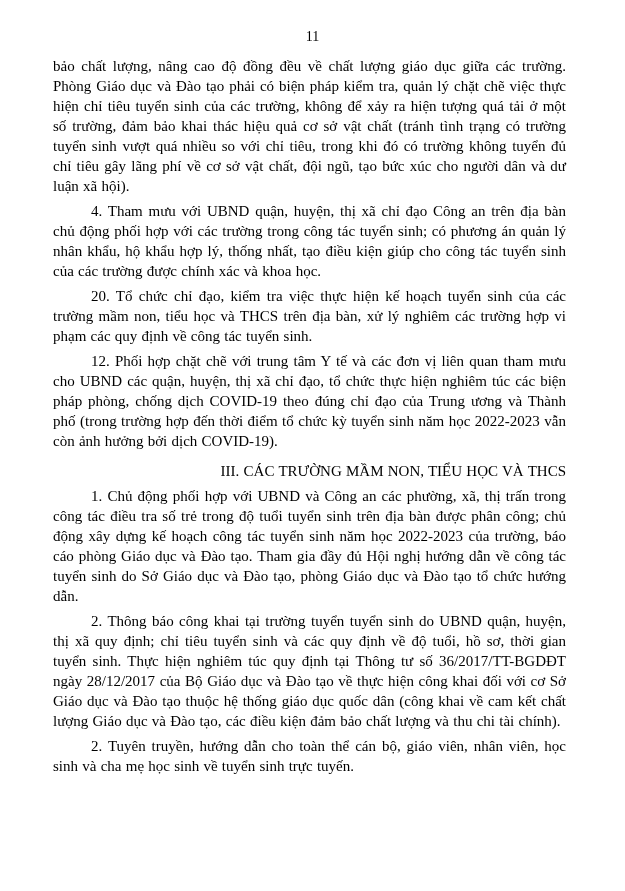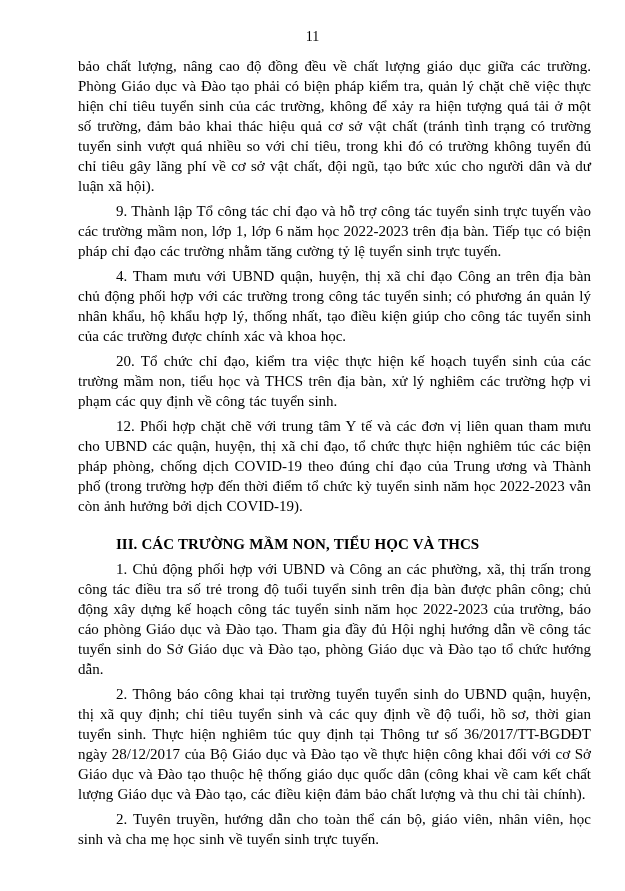--- a/index.html
+++ b/index.html
@@ -24,54 +24,53 @@
   .page-number {
     padding-top: 30px;
     height: 20px;
     text-align: center;
     font-size: 14px;
     line-height: 14px;
     color: #000000;
   }
   .content {
     position: absolute;
-    left: 78px;
+    left: 53px;
     top: 56px;
     width: 513px;
   }
   .content p {
     margin: 0;
     margin-top: 5px;
     font-size: 15px;
     line-height: 20px;
     text-align: justify;
     text-justify: inter-word;
     text-indent: 38px;
     word-spacing: 0.5px;
   }
   .content p.no-indent {
     text-indent: 0;
     margin-top: 0;
   }
   .content p.heading {
-    font-weight: bold;
-    text-align: left;
-    margin-top: 18px;
+    font-weight: normal;
+    text-align: right;
+    margin-top: 10px;
   }
 </style>
 </head>
 <body>
 
 <div class="page">
   <div class="page-number">11</div>
 
   <div class="content">
     <p class="no-indent">bảo chất lượng, nâng cao độ đồng đều về chất lượng giáo dục giữa các trường. Phòng Giáo dục và Đào tạo phải có biện pháp kiểm tra, quản lý chặt chẽ việc thực hiện chỉ tiêu tuyển sinh của các trường, không để xảy ra hiện tượng quá tải ở một số trường, đảm bảo khai thác hiệu quả cơ sở vật chất (tránh tình trạng có trường tuyển sinh vượt quá nhiều so với chỉ tiêu, trong khi đó có trường không tuyển đủ chỉ tiêu gây lãng phí về cơ sở vật chất, đội ngũ, tạo bức xúc cho người dân và dư luận xã hội).</p>
 
-    <p>9. Thành lập Tổ công tác chỉ đạo và hỗ trợ công tác tuyển sinh trực tuyến vào các trường mầm non, lớp 1, lớp 6 năm học 2022-2023 trên địa bàn. Tiếp tục có biện pháp chỉ đạo các trường nhằm tăng cường tỷ lệ tuyển sinh trực tuyến.</p>
 
     <p>4. Tham mưu với UBND quận, huyện, thị xã chỉ đạo Công an trên địa bàn chủ động phối hợp với các trường trong công tác tuyển sinh; có phương án quản lý nhân khẩu, hộ khẩu hợp lý, thống nhất, tạo điều kiện giúp cho công tác tuyển sinh của các trường được chính xác và khoa học.</p>
 
     <p>20. Tổ chức chỉ đạo, kiểm tra việc thực hiện kế hoạch tuyển sinh của các trường mầm non, tiểu học và THCS trên địa bàn, xử lý nghiêm các trường hợp vi phạm các quy định về công tác tuyển sinh.</p>
 
     <p>12. Phối hợp chặt chẽ với trung tâm Y tế và các đơn vị liên quan tham mưu cho UBND các quận, huyện, thị xã chỉ đạo, tổ chức thực hiện nghiêm túc các biện pháp phòng, chống dịch COVID-19 theo đúng chỉ đạo của Trung ương và Thành phố (trong trường hợp đến thời điểm tổ chức kỳ tuyển sinh năm học 2022-2023 vẫn còn ảnh hưởng bởi dịch COVID-19).</p>
 
     <p class="heading">III. CÁC TRƯỜNG MẦM NON, TIỂU HỌC VÀ THCS</p>
 
     <p>1. Chủ động phối hợp với UBND và Công an các phường, xã, thị trấn trong công tác điều tra số trẻ trong độ tuổi tuyển sinh trên địa bàn được phân công; chủ động xây dựng kế hoạch công tác tuyển sinh năm học 2022-2023 của trường, báo cáo phòng Giáo dục và Đào tạo. Tham gia đầy đủ Hội nghị hướng dẫn về công tác tuyển sinh do Sở Giáo dục và Đào tạo, phòng Giáo dục và Đào tạo tổ chức hướng dẫn.</p>

